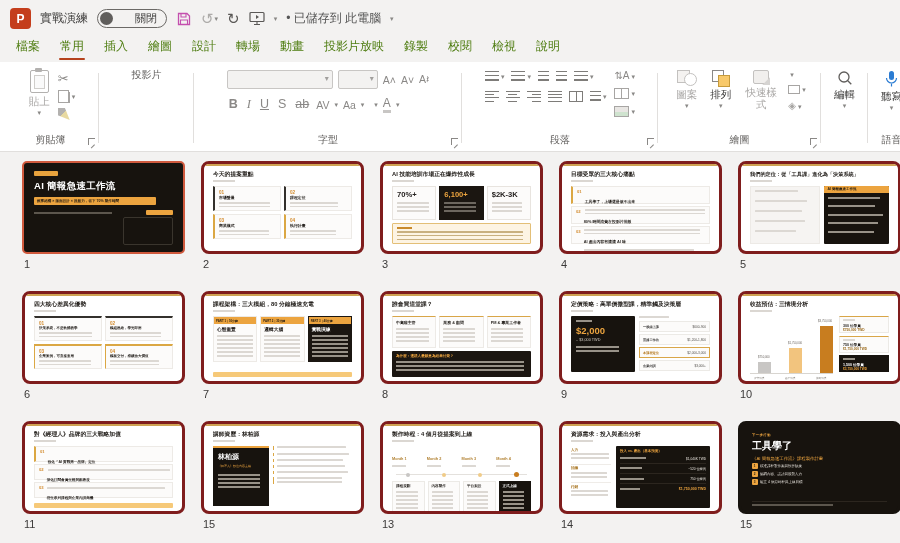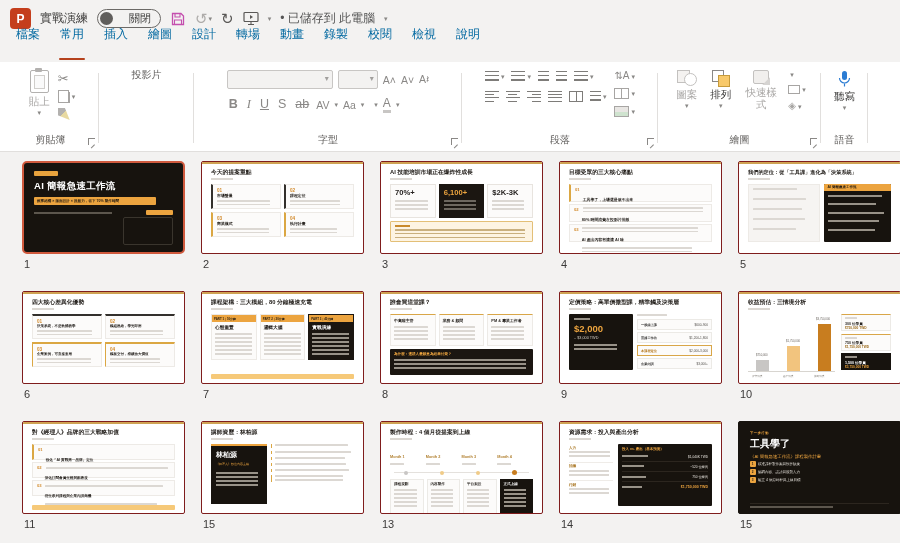--- a/index.html
+++ b/index.html
@@ -3,32 +3,32 @@
 <meta charset="utf-8">
 <style>
 *{box-sizing:border-box;margin:0;padding:0}
 html,body{width:900px;height:543px}
 body{font-family:"Liberation Sans",sans-serif;background:#f3f2f1;overflow:hidden;position:relative}
 
 
 .titlebar{height:37px;display:flex;align-items:center;padding:0 10px;gap:9px;position:relative}
 .appicon{width:21px;height:21px;background:#c43e1c;border-radius:4px;color:#fff;font-weight:bold;font-size:12px;display:flex;align-items:center;justify-content:center;flex:0 0 auto}
 .tb-label{font-size:12px;color:#3b3a39;white-space:nowrap}
-.toggle{display:flex;align-items:center;gap:16px;border:1px solid #6b6966;border-radius:10px;padding:1px 9px 1px 2px;font-size:11px;color:#3b3a39;background:#f3f2f1}
+.toggle{display:flex;align-items:center;gap:22px;border:1px solid #6b6966;border-radius:10px;padding:1px 9px 1px 2px;font-size:11px;color:#3b3a39;background:#f3f2f1}
 .knob{width:13px;height:13px;border-radius:50%;background:#605e5c}
 .tb-btn{display:flex;align-items:center;gap:1px;color:#5a5856;font-size:15px;line-height:1}
 .tb-btn.dis{color:#aeacaa}
 .chev{font-size:7px;color:#8a8886}
 .doc-title{font-size:12px;color:#333;white-space:nowrap}
 .saved{font-size:12px;color:#555;white-space:nowrap}
 .searchbox{position:absolute;left:516px;top:6px;width:290px;height:25px;background:#fff;border:1px solid #9d9b99;border-radius:3px;display:flex;align-items:center;gap:7px;padding:0 9px;color:#636363;font-size:12px}
 
 
 .tabs{display:flex;padding:0 6px;height:25px;align-items:flex-end}
-.tab{font-size:12px;color:#0369a1;padding:3px 10px 19px;position:relative;white-space:nowrap}
+.tab{font-size:12px;color:#4d7c0f;padding:3px 10px 7px;position:relative;white-space:nowrap}
 .tab.active::after{content:"";position:absolute;left:9px;right:9px;bottom:2px;height:2.5px;background:#b5421d;border-radius:2px}
 
 
 .ribbon{background:#fff;height:90px;border-bottom:1px solid #e1dfdd;display:flex;padding:3px 2px 0}
 .group{display:flex;flex-direction:column;align-items:center;padding:2px 4px 0;position:relative;flex:0 0 auto}
 .group::after{content:"";position:absolute;right:0;top:8px;bottom:8px;width:1px;background:#e1dfdd}
 .gbody{flex:1;display:flex;align-items:flex-start;gap:5px}
 .glabel{font-size:10px;color:#605e5c;padding:1px 0 4px}
 .dl{position:absolute;right:4px;bottom:6px;width:7px;height:7px;border-left:1px solid #8a8886;border-top:1px solid #8a8886}
 .dl::after{content:"";position:absolute;right:0;bottom:0;width:5px;height:1px;background:#8a8886;transform:rotate(-45deg);transform-origin:right bottom}
@@ -77,21 +77,21 @@
 .qs-ic::after{content:"";position:absolute;right:-2px;bottom:-2px;width:8px;height:8px;background:#d6d4d2;clip-path:polygon(0 100%,100% 0,100% 100%)}
 .fill-ic{width:11px;height:8px;background:#b9b7b5;clip-path:polygon(50% 0,100% 50%,50% 100%,0 50%);position:relative}
 .under{width:12px;height:3px;background:#c8c6c4;margin-top:1px}
 .under.gold{background:#d9b25e}
 .mag{width:16px;height:16px}
 
 
 .sorter{position:absolute;left:0;right:0;top:153px;bottom:0;padding:8px 0 0 22px}
 .sgrid{display:grid;grid-template-columns:repeat(5,163px);column-gap:16px;row-gap:21px}
 .cell{width:163px}
-.thumb{width:163px;height:93px;background:#fff;border:1px solid #7f1d1d;position:relative;overflow:hidden;border-radius:2px}
+.thumb{width:163px;height:93px;background:#fff;border:3px solid #7f1d1d;position:relative;overflow:hidden;border-radius:8px}
 .cell.sel .thumb{border:2px solid #d05a3e;border-radius:5px}
 .snum{font-size:11px;color:#3b3a39;margin:4px 0 0 2px}
 .dark{background:#17130e;border-color:#17130e}
 .topline{position:absolute;top:0;left:0;right:0;height:1.6px;background:#cfa353}
 .ws{position:absolute;inset:0;padding:7px 9px}
 .st{font-size:5.8px;font-weight:bold;color:#24201c;line-height:1.2;white-space:nowrap}
 .sd{width:22px;height:2px;background:#dbd7d2;margin:2.5px 0 4px}
 .tx{background:repeating-linear-gradient(to bottom,#dcd8d3 0 1.7px,transparent 1.7px 4px);border-radius:.5px}
 .txd{background:repeating-linear-gradient(to bottom,#5c564d 0 1.7px,transparent 1.7px 4px)}
 .txw{background:repeating-linear-gradient(to bottom,#989288 0 1.7px,transparent 1.7px 4px)}
@@ -229,20 +229,21 @@
 </div>
 
 <div class="tabs">
   <span class="tab">檔案</span>
   <span class="tab active">常用</span>
   <span class="tab">插入</span>
   <span class="tab">繪圖</span>
   <span class="tab">設計</span>
   <span class="tab">轉場</span>
   <span class="tab">動畫</span>
+  <span class="tab">投影片放映</span>
   <span class="tab">錄製</span>
   <span class="tab">校閱</span>
   <span class="tab">檢視</span>
   <span class="tab">說明</span>
 </div>
 
 <div class="ribbon">
   <div class="group" style="width:97px">
     <div class="gbody">
       <div class="bigbtn dis">
@@ -382,20 +383,32 @@
         <span class="sic">
             <span style="font-size:10px;color:#a7a5a3">◈</span>
             <span class="chev">▾</span>
           </span>
       </div>
     </div>
     <div class="glabel">繪圖</div>
     <span class="dl"></span>
   </div>
 
+  <div class="group" style="width:47px">
+    <div class="gbody">
+      <div class="bigbtn">
+        <svg class="mag" viewBox="0 0 16 16">
+            <circle cx="7" cy="7" r="5" fill="none" stroke="#605e5c" stroke-width="1.3"></circle>
+            <path d="M10.8 10.8l3.5 3.5" stroke="#605e5c" stroke-width="1.3"></path>
+          </svg>
+        <span>編輯</span>
+        <span class="chev">▾</span>
+      </div>
+    </div>
+  </div>
 
   <div class="group" style="width:47px">
     <div class="gbody">
       <div class="bigbtn">
         <svg width="13" height="18" viewBox="0 0 13 18">
             <rect x="4" y="1" width="5" height="9" rx="2.5" fill="#2b7cd3"></rect>
             <path d="M1.5 8a5 5 0 0 0 10 0" fill="none" stroke="#2b7cd3" stroke-width="1.2"></path>
             <path d="M6.5 13.5v3" stroke="#2b7cd3" stroke-width="1.2"></path>
           </svg>
         <span>聽寫</span>

